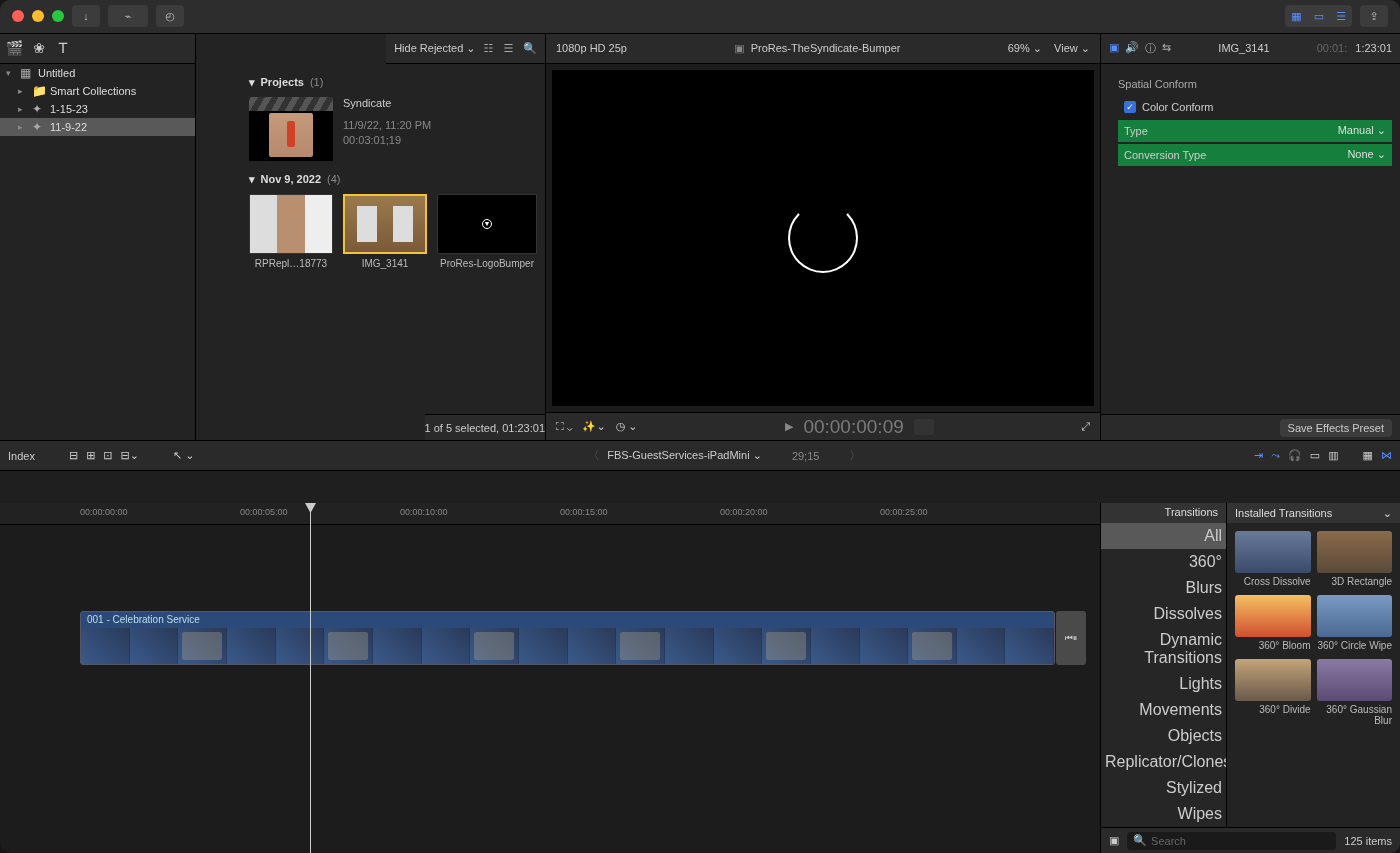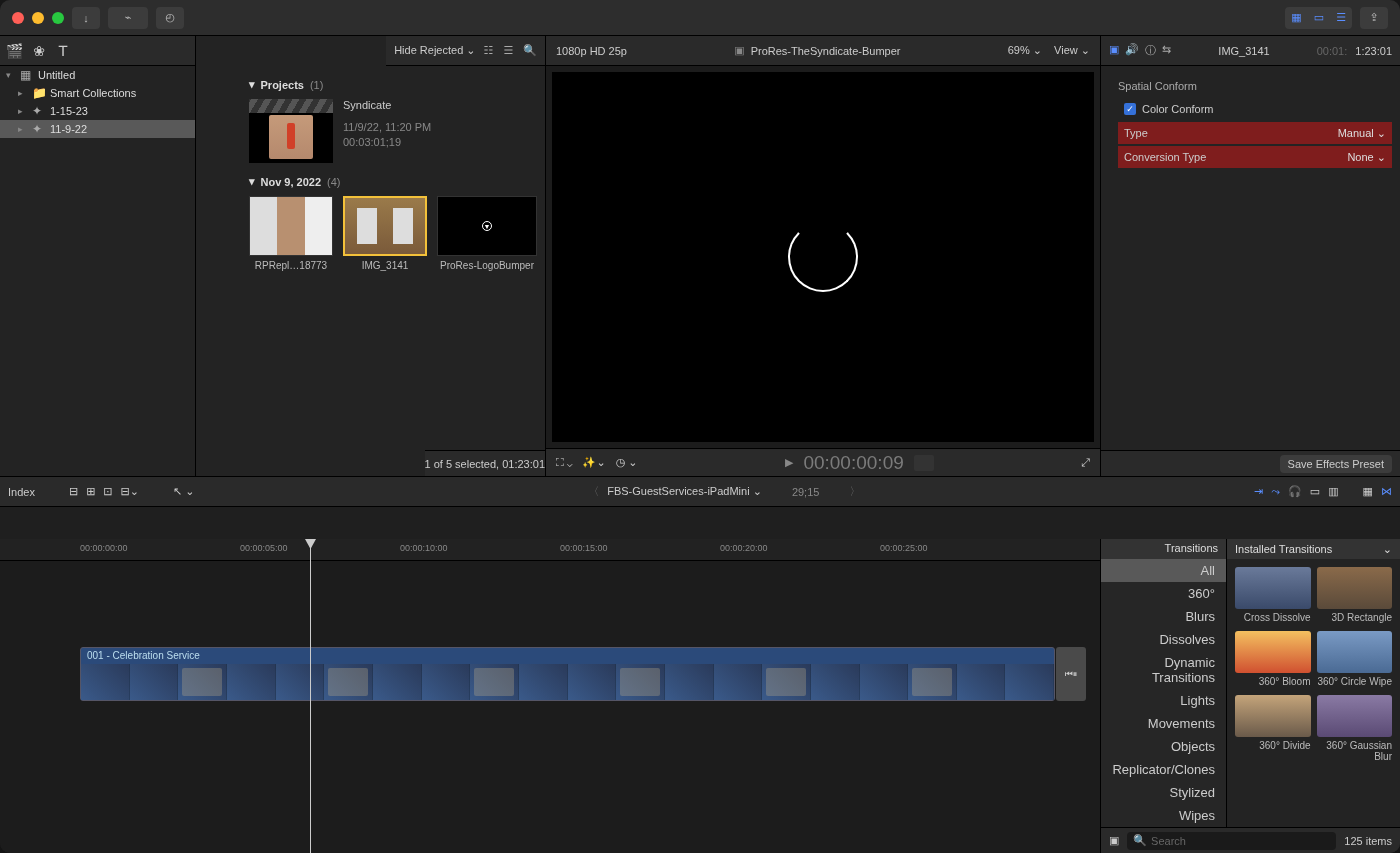--- a/index.html
+++ b/index.html
@@ -53,21 +53,21 @@
 .spinner{width:70px;height:70px;border:2px solid #fff;border-top-color:transparent;border-radius:50%;}
 .viewer-footer{height:28px; display:flex; align-items:center; padding:0 10px; background:#2a2a2a; border-top:1px solid #000; gap:10px;}
 .tc{color:#7b7b7b; font-family:monospace; font-size:19px;}
 
 .inspector{width:300px; background:#232323; border-left:1px solid #000;}
 .insp-hdr{height:30px; display:flex; align-items:center; padding:0 8px; background:#2a2a2a; border-bottom:1px solid #000; gap:8px;}
 .insp-tabs{display:flex; gap:6px; color:#aaa;}
 .insp-tabs .act{color:#5a8eff;}
 .insp-body{padding:8px;margin-left:9px;}
 .insp-sec{color:#aaa; margin:6px 0;}
-.insp-row{display:flex; align-items:center; height:22px; background:#7f1d1d; margin-bottom:2px; padding:0 6px;}
+.insp-row{display:flex; align-items:center; height:22px; background:#15803d; margin-bottom:2px; padding:0 6px;}
 .insp-row .val{margin-left:auto; color:#ddd;}
 .chk{width:12px;height:12px;background:#3571d9;border-radius:2px;margin-right:6px;display:inline-flex;align-items:center;justify-content:center;color:#fff;font-size:9px;}
 
 .lower{flex:1; display:flex; flex-direction:column; border-top:1px solid #000;}
 .tl-toolbar{height:30px; background:#2a2a2a; display:flex; align-items:center; padding:0 8px; gap:8px; border-bottom:1px solid #000;}
 .tl-area{flex:1; display:flex;margin-top:32px;}
 .timeline{flex:1; background:#1c1c1c; position:relative; overflow:hidden;}
 .ruler{height:22px; background:#222; border-bottom:1px solid #000; position:relative; color:#888; font-size:9px;}
 .ruler-tick{position:absolute; top:4px;}
 .playhead{position:absolute; top:0; bottom:0; width:1px; background:#ccc; left:310px;}
@@ -76,21 +76,21 @@
 .tl-clip-title{color:#bde; font-size:10px; padding:2px 6px;}
 .tl-clip-thumbs{position:absolute; top:16px; left:0; right:0; bottom:0; display:flex;}
 .tl-clip-thumbs div{flex:1; background:linear-gradient(45deg,#3a5a8a,#2a3a5a); border-right:1px solid rgba(0,0,0,.3); position:relative;}
 .tl-clip-thumbs div:nth-child(3n)::after{content:"";position:absolute;inset:4px;background:rgba(200,180,140,.3);border-radius:2px;}
 .tl-gap{position:absolute; top:108px; right:14px; width:30px; height:54px; background:#4a4a4a; border-radius:3px; display:flex; align-items:center; justify-content:center; color:#ccc; font-size:9px;}
 
 .panel{width:300px; background:#232323; border-left:1px solid #000; display:flex; flex-direction:column;}
 .panel-split{display:flex; flex:1; overflow:hidden;text-align:right;}
 .cat-list{width:126px; background:#262626; border-right:1px solid #000; overflow:auto;}
 .cat-hdr{height:20px; background:#333; padding:3px 8px; color:#ddd; font-size:11px;}
-.cat-item{padding:4px 11px; color:#ccc; font-size:13px;}
+.cat-item{padding:4px 4px; color:#ccc; font-size:16px;}
 .cat-item.sel{background:#595959;}
 .trans-area{flex:1; display:flex; flex-direction:column;}
 .trans-hdr{height:20px; background:#333; display:flex; align-items:center; padding:0 8px; color:#ddd;}
 .trans-grid{flex:1; padding:8px; display:grid; grid-template-columns:1fr 1fr; gap:8px 6px; overflow:auto; align-content:start;}
 .trans-item{}
 .trans-thumb{height:42px; border-radius:3px; background:#555;}
 .trans-label{color:#bbb; font-size:10px; margin-top:3px;}
 .panel-footer{height:26px; background:#2a2a2a; border-top:1px solid #000; display:flex; align-items:center; padding:0 8px; gap:8px;}
 .search{flex:1; background:#1a1a1a; border-radius:4px; height:18px; padding:0 6px; color:#888; display:flex; align-items:center; gap:4px;}
 

